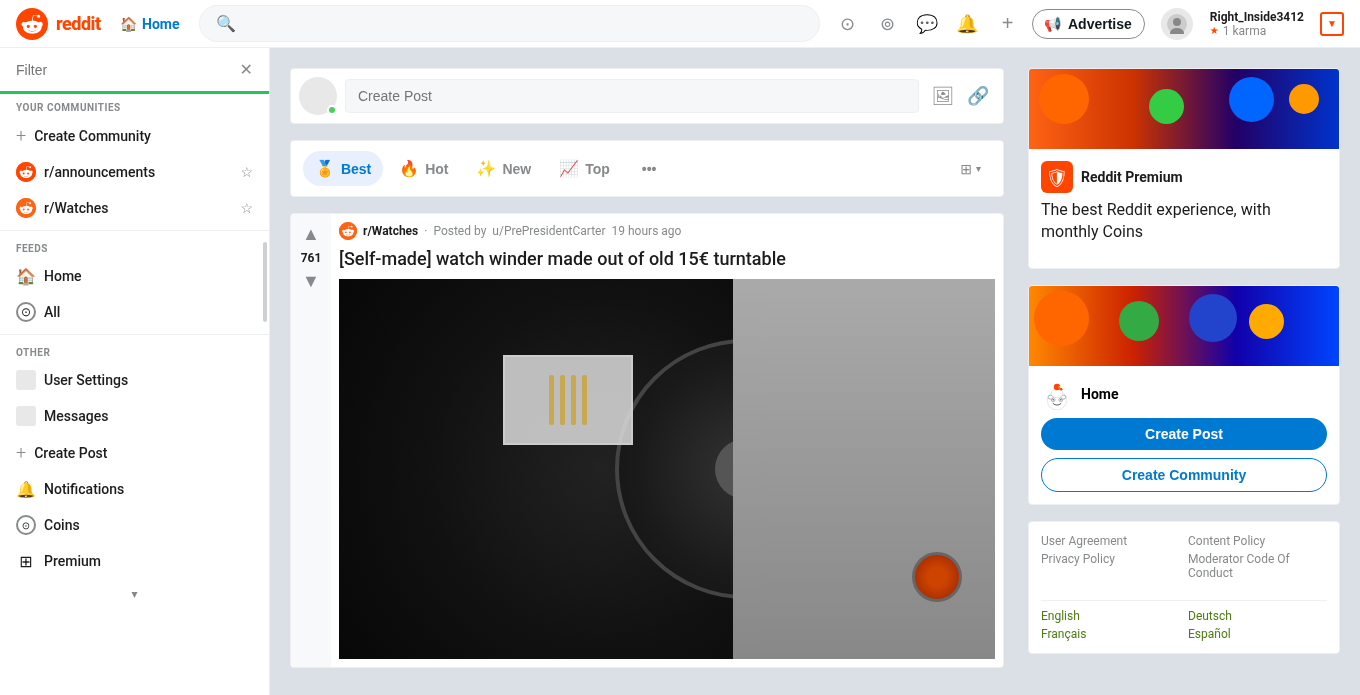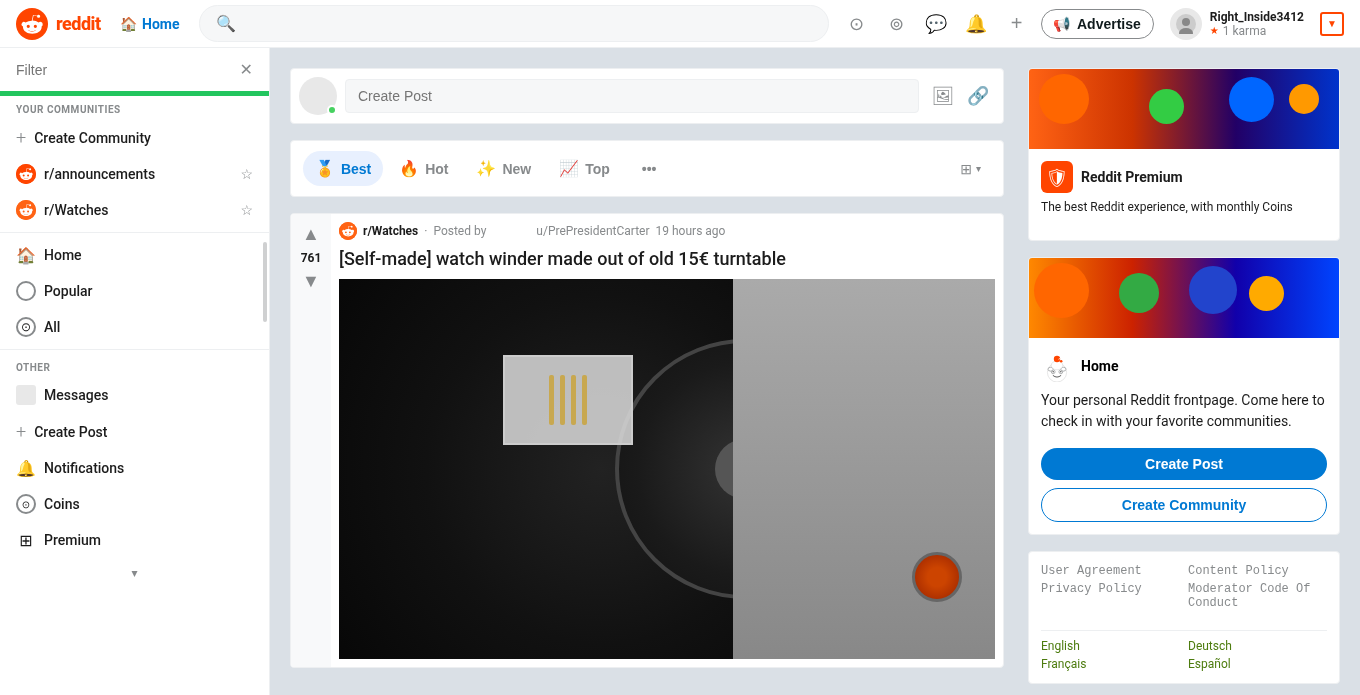--- a/index.html
+++ b/index.html
@@ -8,32 +8,32 @@
     
     .header { background: white; height: 48px; display: flex; align-items: center; padding: 0 16px; gap: 12px; border-bottom: 1px solid #edeff1; position: fixed; top: 0; left: 0; right: 0; z-index: 100; }
     .header-logo { display: flex; align-items: center; gap: 8px; cursor: pointer; }
     .reddit-logo { width: 32px; height: 32px; }
     .header-home { display: flex; align-items: center; gap: 4px; font-weight: 700; font-size: 14px; color: #0079d3; padding: 4px 8px; border-radius: 4px; cursor: pointer; }
     .search-bar { flex: 1; max-width: 690px; display: flex; align-items: center; background: #f6f7f8; border: 1px solid #edeff1; border-radius: 20px; padding: 8px 16px; gap: 8px; cursor: text; }
     .search-bar input { border: none; background: transparent; outline: none; font-size: 14px; flex: 1; color: #1c1c1c; }
     .header-icons { display: flex; align-items: center; gap: 8px; margin-left: auto; }
     .header-icon-btn { width: 32px; height: 32px; border-radius: 4px; display: flex; align-items: center; justify-content: center; cursor: pointer; color: #878a8c; font-size: 18px; border: none; background: transparent; }
     .advertise-btn { display: flex; align-items: center; gap: 6px; padding: 6px 12px; border: 1px solid #878a8c; border-radius: 20px; cursor: pointer; font-size: 14px; font-weight: 700; color: #0f1a1c; background: white; white-space: nowrap; }
-    .user-section { display: flex; align-items: center; gap: 8px; cursor: pointer; padding: 4px 8px; border-radius: 4px; }
+    .user-section { display: flex; align-items: center; gap: 17px; cursor: pointer; padding: 4px 8px; border-radius: 4px; }
     .username { font-size: 12px; font-weight: 700; color: #1c1c1c; }
     .karma { font-size: 12px; color: #878a8c; display: flex; align-items: center; gap: 4px; }
     .karma-star { color: #ff4500; font-size: 10px; }
     .dropdown-arrow { width: 24px; height: 24px; border: 2px solid #ff4500; border-radius: 3px; display: flex; align-items: center; justify-content: center; color: #ff4500; font-size: 14px; cursor: pointer; }
 
     
     .layout { display: flex; margin-top: 48px; height: calc(695px - 48px); }
 
     
     .sidebar { width: 270px; background: white; border-right: 1px solid #edeff1; height: 100%; overflow-y: auto; flex-shrink: 0; position: relative; }
-    .sidebar-header { display: flex; align-items: center; justify-content: space-between; padding: 12px 16px; border-bottom: 5px solid #22c55e; }
+    .sidebar-header { display: flex; align-items: center; justify-content: space-between; padding: 12px 16px; border-bottom: 3px solid #22c55e; }
     .filter-input { border: none; outline: none; font-size: 14px; color: #878a8c; background: transparent; width: 100%; }
     .close-btn { cursor: pointer; color: #878a8c; font-size: 16px; }
     .sidebar-section-label { padding: 8px 16px 4px; font-size: 10px; font-weight: 700; color: #878a8c; text-transform: uppercase; letter-spacing: 0.5px; }
     .sidebar-item { display: flex; align-items: center; padding: 8px 16px; cursor: pointer; gap: 8px; color: #1c1c1c; font-size: 14px; font-weight: 500; border-radius: 2px; }
     .sidebar-item .icon { width: 20px; height: 20px; display: flex; align-items: center; justify-content: center; font-size: 16px; flex-shrink: 0; }
     .sidebar-item .label { flex: 1; }
     .sidebar-item .star { color: #878a8c; font-size: 14px; }
     .sidebar-item .add-icon { color: #878a8c; font-size: 18px; font-weight: 300; }
     .community-icon { width: 20px; height: 20px; border-radius: 50%; flex-shrink: 0; }
     .sidebar-divider { height: 1px; background: #edeff1; margin: 4px 0; }
@@ -61,45 +61,45 @@
 
     
     .post-card { background: white; border: 1px solid #edeff1; border-radius: 4px; overflow: hidden; display: flex; gap: 0; }
     .vote-column { background: #f8f9fa; width: 40px; display: flex; flex-direction: column; align-items: center; padding: 8px 4px; gap: 4px; flex-shrink: 0; }
     .vote-btn { cursor: pointer; color: #878a8c; font-size: 18px; padding: 2px; border-radius: 2px; border: none; background: transparent; }
     .vote-count { font-size: 12px; font-weight: 700; color: #1c1c1c; }
     .post-body { flex: 1; padding: 8px; }
     .post-meta { display: flex; align-items: center; gap: 6px; font-size: 12px; color: #878a8c; margin-bottom: 6px; flex-wrap: wrap; }
     .post-subreddit-icon { width: 18px; height: 18px; border-radius: 50%; background: #ff6314; flex-shrink: 0; display: flex; align-items: center; justify-content: center; font-size: 10px; color: white; }
     .post-subreddit { font-weight: 700; color: #1c1c1c; cursor: pointer; }
-    .post-author { cursor: pointer; margin-left: 44px; }
+    .post-author { cursor: pointer; }
     .post-title { font-size: 18px; font-weight: 500; color: #1c1c1c; margin-bottom: 8px; line-height: 1.4; }
 
     
     .right-sidebar { width: 312px; flex-shrink: 0; }
     .widget { background: white; border: 1px solid #edeff1; border-radius: 4px; margin-bottom: 16px; overflow: hidden; }
     .premium-widget { }
     .premium-content { padding: 12px; }
     .premium-logo { display: flex; align-items: center; gap: 8px; margin-bottom: 6px; }
     .premium-shield { width: 32px; height: 32px; background: #ff4500; border-radius: 6px; display: flex; align-items: center; justify-content: center; color: white; font-size: 18px; }
     .premium-title { font-size: 14px; font-weight: 700; color: #1c1c1c; }
-    .premium-desc { font-size: 12px; color: #1c1c1c; margin-bottom: 12px; line-height: 1.4; }
+    .premium-desc { font-size: 16px; color: #1c1c1c; margin-bottom: 12px; line-height: 1.4; }
     .try-now-btn { width: 100%; padding: 10px; background: #ff4500; color: white; border: none; border-radius: 20px; font-size: 14px; font-weight: 700; cursor: pointer; }
 
     .home-widget { }
     .home-widget-body { padding: 12px; }
     .home-logo { display: flex; align-items: center; gap: 8px; margin-bottom: 8px; }
     .home-title { font-size: 14px; font-weight: 700; }
     .home-desc { font-size: 14px; color: #1c1c1c; margin-bottom: 16px; line-height: 1.5; }
     .create-post-btn { width: 100%; padding: 8px; background: #0079d3; color: white; border: none; border-radius: 20px; font-size: 14px; font-weight: 700; cursor: pointer; margin-bottom: 8px; }
     .create-community-btn { width: 100%; padding: 8px; background: white; color: #0079d3; border: 1px solid #0079d3; border-radius: 20px; font-size: 14px; font-weight: 700; cursor: pointer; }
 
     .footer-widget { }
     .footer-links { padding: 12px; display: grid; grid-template-columns: 1fr 1fr; gap: 4px 8px; }
-    .footer-link { font-size: 12px; color: #878a8c; cursor: pointer; text-decoration: none; font-family: Liberation Mono, monospace; }
+    .footer-link { font-size: 12px; color: #878a8c; cursor: pointer; text-decoration: none; }
     .footer-divider { height: 1px; background: #edeff1; margin: 8px 12px; }
     .footer-langs { padding: 0 12px 12px; display: grid; grid-template-columns: 1fr 1fr; gap: 4px 8px; }
     .footer-lang { font-size: 12px; color: #4d7c0f; cursor: pointer; }
 
     
     ::-webkit-scrollbar { width: 6px; }
     ::-webkit-scrollbar-track { background: transparent; }
     ::-webkit-scrollbar-thumb { background: #878a8c; border-radius: 3px; }
 
     
@@ -218,37 +218,38 @@
         <svg viewBox="0 0 20 20" width="20" height="20">
           <circle cx="10" cy="10" r="10" fill="#ff6314"></circle>
           <path d="M16.67 10a1.46 1.46 0 0 0-2.47-1 7.12 7.12 0 0 0-3.85-1.23l.65-3.08 2.13.45a1 1 0 1 0 1-.97 1 1 0 0 0-.96.68l-2.38-.5a.16.16 0 0 0-.19.12l-.73 3.44a7.14 7.14 0 0 0-3.89 1.23 1.46 1.46 0 1 0-1.61 2.39 2.87 2.87 0 0 0 0 .44c0 2.24 2.61 4.06 5.83 4.06s5.83-1.82 5.83-4.06a2.87 2.87 0 0 0 0-.44 1.46 1.46 0 0 0 .64-1.53zm-10 1.43a1 1 0 1 1 1 1 1 1 0 0 1-1-1zm5.58 2.64a3.54 3.54 0 0 1-2.25.63 3.54 3.54 0 0 1-2.25-.63.14.14 0 0 1 .2-.2 3.27 3.27 0 0 0 2.05.54 3.27 3.27 0 0 0 2.05-.54.14.14 0 0 1 .2.2zm-.16-1.64a1 1 0 1 1 1-1 1 1 0 0 1-1 1z" fill="white"></path>
         </svg>
       </div>
       <span class="label">r/Watches</span>
       <span class="star">☆</span>
     </div>
 
     <div class="sidebar-divider"></div>
+    <div class="sidebar-section-label">FEEDS</div>
 
     <div class="sidebar-item">
       <span class="icon">🏠</span>
       <span class="label">Home</span>
     </div>
     <div class="sidebar-item">
-      <span class="icon" style="font-size:14px;border:2px solid #878a8c;border-radius:50%;width:20px;height:20px;display:flex;align-items:center;justify-content:center;"></span>
-      <span class="label">Popular</span>
-    </div>
-    <div class="sidebar-item">
       <span class="icon" style="font-size:12px;border:2px solid #878a8c;border-radius:50%;width:20px;height:20px;display:flex;align-items:center;justify-content:center;">⊙</span>
       <span class="label">All</span>
     </div>
 
     <div class="sidebar-divider"></div>
     <div class="sidebar-section-label">OTHER</div>
 
+    <div class="sidebar-item">
+      <span class="icon" style="width:20px;height:20px;background:#e8e8e8;border-radius:3px;display:block;"></span>
+      <span class="label">User Settings</span>
+    </div>
     <div class="sidebar-item">
       <span class="icon" style="width:20px;height:20px;background:#e8e8e8;border-radius:3px;display:block;"></span>
       <span class="label">Messages</span>
     </div>
     <div class="sidebar-item">
       <span class="add-icon" style="font-size:18px;color:#878a8c;">+</span>
       <span class="label">Create Post</span>
     </div>
     <div class="sidebar-item">
       <span class="icon">🔔</span>
@@ -397,21 +398,20 @@
               <path d="M38 80 Q50 90 62 80" stroke="#333" stroke-width="2.5" fill="none" stroke-linecap="round"></path>
               <ellipse cx="30" cy="60" rx="8" ry="6" fill="white" stroke="#878a8c" stroke-width="2"></ellipse>
               <ellipse cx="70" cy="60" rx="8" ry="6" fill="white" stroke="#878a8c" stroke-width="2"></ellipse>
               <ellipse cx="50" cy="48" rx="18" ry="14" fill="white" stroke="#d9d9d9" stroke-width="2"></ellipse>
               <circle cx="50" cy="28" r="10" fill="#ff4500"></circle>
               <circle cx="63" cy="35" r="4" fill="#ff4500"></circle>
               <path d="M55 30 Q58 22 60 30" stroke="white" stroke-width="2" fill="none"></path>
             </svg>
             <span class="home-title">Home</span>
           </div>
-          <div class="home-desc">Your personal Reddit frontpage. Come here to check in with your favorite communities.</div>
           <button class="create-post-btn">Create Post</button>
           <button class="create-community-btn">Create Community</button>
         </div>
       </div>
 
       <div class="widget footer-widget">
         <div class="footer-links">
           <a class="footer-link">User Agreement</a>
           <a class="footer-link">Content Policy</a>
           <a class="footer-link">Privacy Policy</a>

